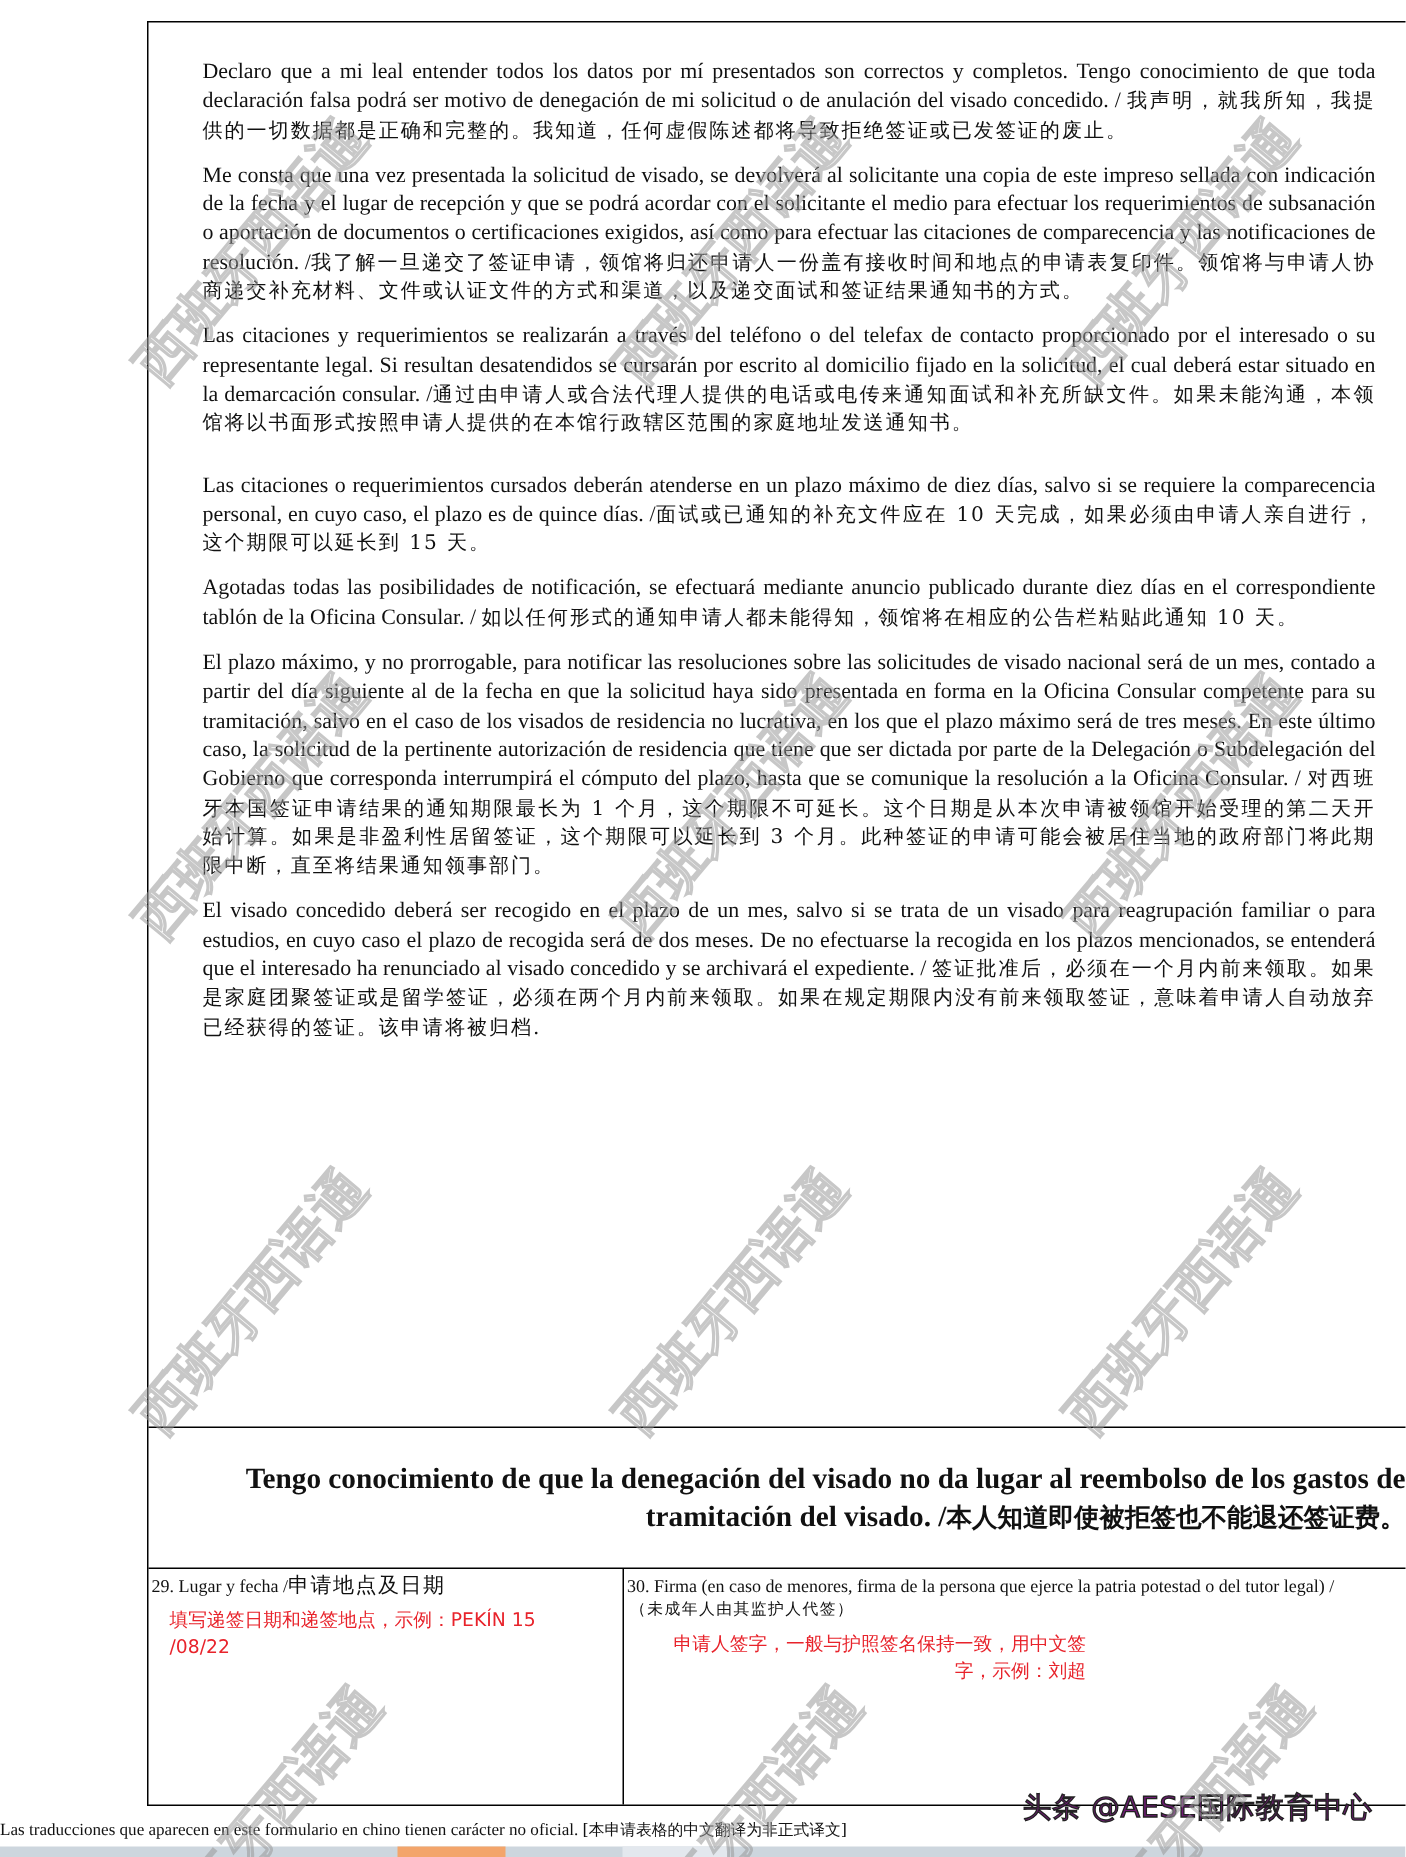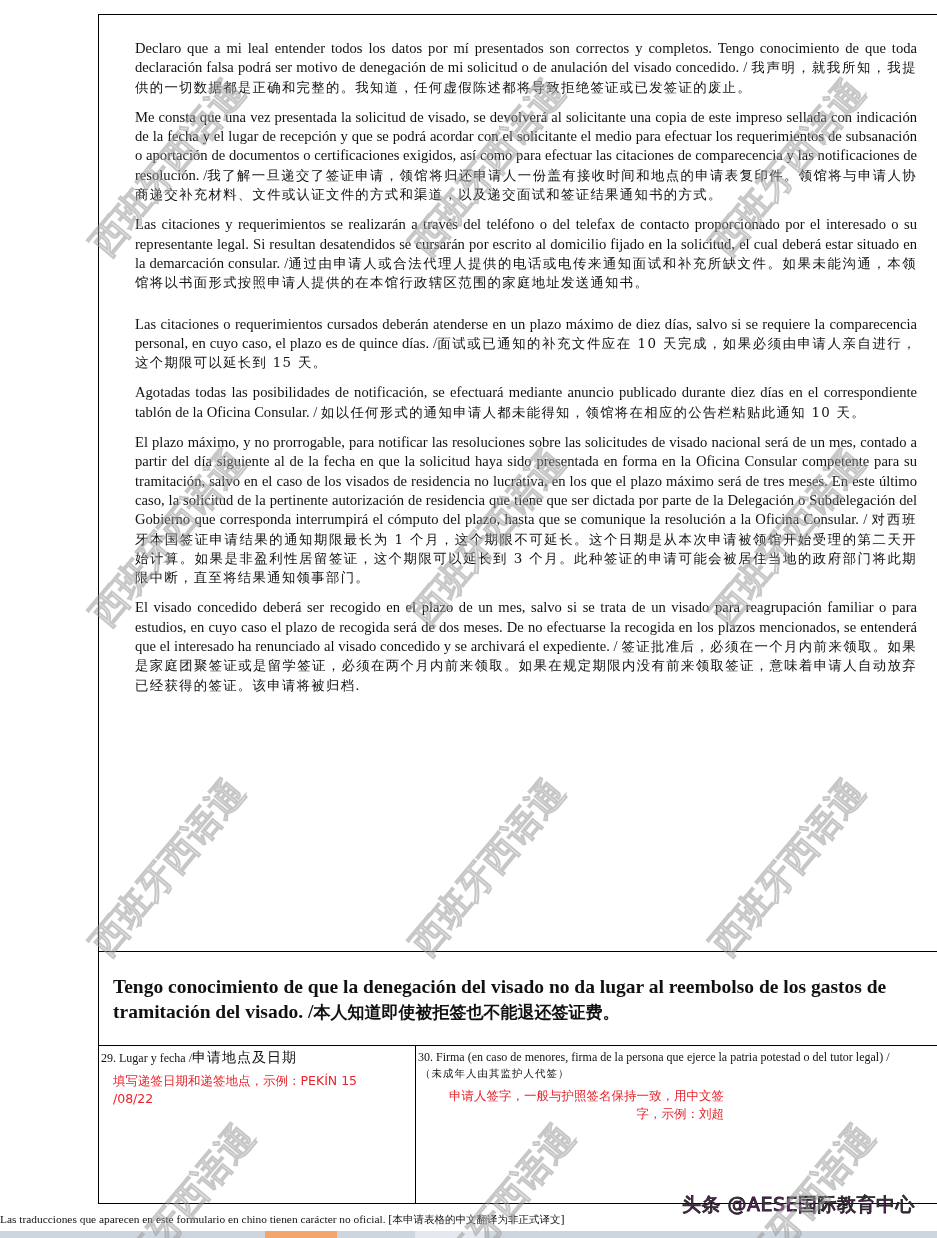--- a/index.html
+++ b/index.html
@@ -7,21 +7,21 @@
          font-family: "Liberation Serif", "DejaVu Serif", serif; color: #111; }
   .page-frame { position: absolute; left: 58px; top: 14px; width: 854px; height: 1190px;
                 border: 1.5px solid #000; box-sizing: border-box; margin-left: 40px; }
   .body-section { position: absolute; left: 0; top: 0; width: 100%; height: 937px;
                   border-bottom: 1.5px solid #000; box-sizing: border-box; padding: 24px 34px 0 36px; }
   .para { margin: 0 0 11px 0; font-size: 14.6px; line-height: 19.3px; text-align: justify; }
   .para .zh { font-family: "DejaVu Serif", serif; font-size: 13.4px; letter-spacing: 1.3px; }
   .para.gap-top { margin-top: 22px; }
   .statement-section { position: absolute; left: 0; top: 937px; width: 100%; height: 94px;
                        border-bottom: 1.5px solid #000; box-sizing: border-box; padding: 22px 14px 0 14px; }
-  .statement { font-weight: bold; font-size: 19.5px; line-height: 25px; margin: 0; }
+  .statement { font-weight: bold; font-size: 19.5px; line-height: 25px; margin: 0; text-align: right; }
   .statement .zh { font-family: "DejaVu Sans", sans-serif; font-weight: bold; font-size: 17px; }
   .cells { position: absolute; left: 0; top: 1031px; width: 100%; height: 157px; }
   .cell { position: absolute; top: 0; height: 100%; box-sizing: border-box; }
   .cell-29 { left: 0; width: 317px; border-right: 1.5px solid #000; padding: 3px 0 0 2px; }
   .cell-30 { left: 317px; right: 0; padding: 3px 0 0 2px; }
   .cell-label { font-size: 12px; line-height: 16px; }
   .cell-label .zh { font-family: "DejaVu Serif", serif; font-size: 14px; letter-spacing: 1px; }
   .cell-label-zh-big { font-family: "DejaVu Serif", serif; font-size: 15.5px; letter-spacing: 2.4px; line-height: 20px; }
   .cell-label-zh-small { font-family: "DejaVu Serif", serif; font-size: 10.5px; letter-spacing: 1px; line-height: 16px; padding-left: 2px; }
   .note-red { color: #e8232b; font-family: "DejaVu Sans", sans-serif; font-size: 12.5px; line-height: 18px; }

